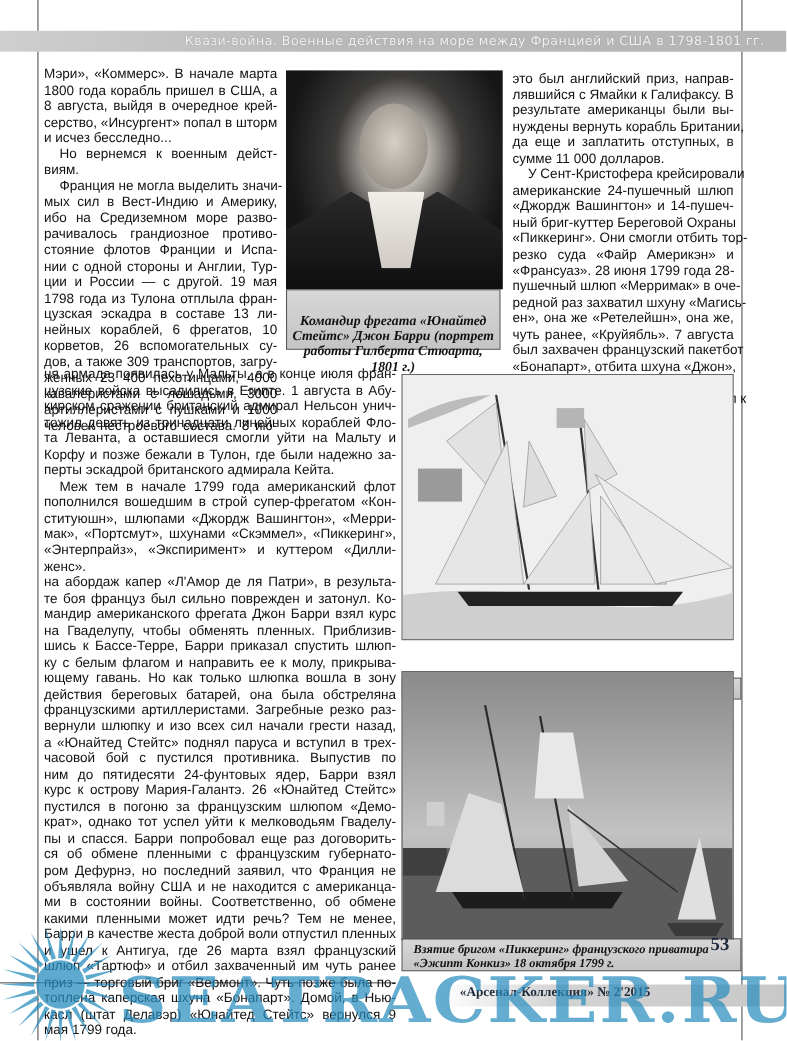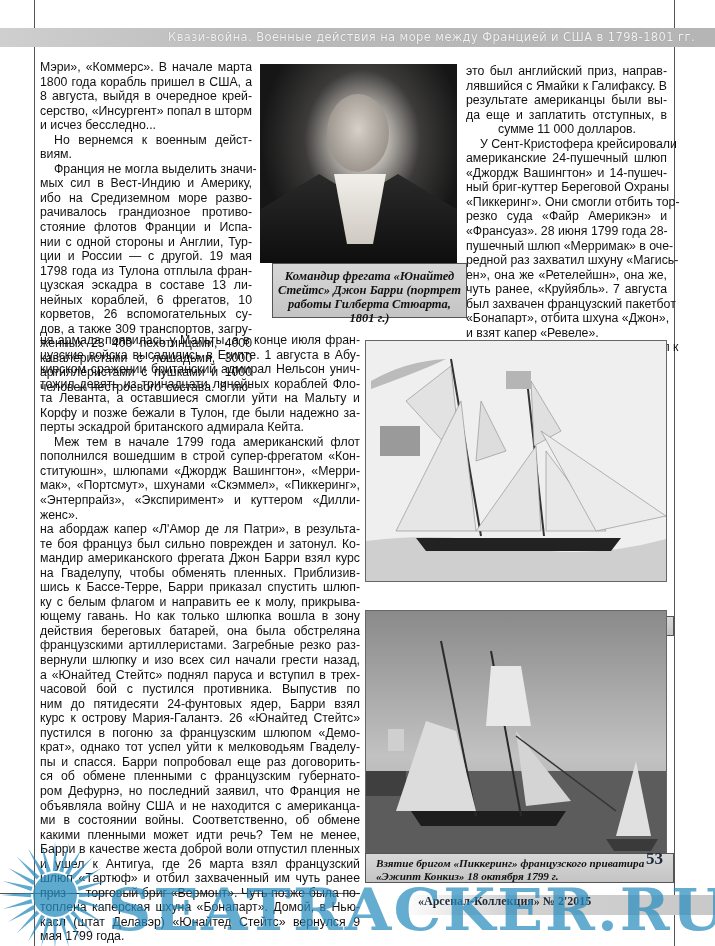--- a/index.html
+++ b/index.html
@@ -42,22 +42,22 @@
   }
   .portrait-face {
     position:absolute; left:67px; top:30px; width:62px; height:78px; border-radius:50%;
     background:radial-gradient(ellipse at 50% 45%,#d6d0c8,#9d968f 70%,#555 100%);
   }
   .caption {
     position:absolute; font-family:"Liberation Serif", serif; font-style:italic; font-weight:bold;
     color:#111; background:linear-gradient(#d7d7d7,#c4c4c4); border:1px solid #555;
   }
   .cap-portrait {
-    left:12px; top:199px; width:195px; height:55px; font-size:12.5px; line-height:14px;
-    text-align:center; padding-top:5px; box-sizing:border-box;
+    left:0; top:199px; width:195px; height:55px; font-size:12.5px; line-height:14px;
+    text-align:center; padding-top:20px; box-sizing:border-box;
   }
   .fig-ship1 { left:365px; top:340px; width:300px; height:240px; background:#ececec; overflow:hidden; }
   .fig-ship2 { left:365px; top:610px; width:300px; height:243px; background:#a8a8a8; overflow:hidden; }
   .cap-ship1 {
     left:365px; top:616px; width:309px; height:20px; font-size:11.5px; line-height:20px;
     padding-left:10px; box-sizing:border-box;
   }
   .cap-ship2 {
     left:365px; top:853px; width:309px; height:30px; font-size:11.2px; line-height:13px;
     padding:3px 0 0 10px; box-sizing:border-box;
@@ -170,22 +170,23 @@
       <span class="line">топлена каперская шхуна «Бонапарт». Домой, в Нью-</span>
       <span class="line">касл (штат Делавэр) «Юнайтед Стейтс» вернулся 9</span>
       <span style="display: block;">мая 1799 года.</span>
     </p>
   </div>
 <div class="col col3">
     <p>
       <span class="line">это был английский приз, направ-</span>
       <span class="line">лявшийся с Ямайки к Галифаксу. В</span>
       <span class="line">результате американцы были вы-</span>
+      <span class="line">нуждены вернуть корабль Британии,</span>
       <span class="line">да еще и заплатить отступных, в</span>
-      <span style="display: block; margin-left: 32px;">сумме 11 000 долларов.</span>
+      <span style="display: block;">сумме 11 000 долларов.</span>
     </p>
     <p>
       <span class="line" style="padding-left: 14px;">У Сент-Кристофера крейсировали</span>
       <span class="line">американские 24-пушечный шлюп</span>
       <span class="line">«Джордж Вашингтон» и 14-пушеч-</span>
       <span class="line">ный бриг-куттер Береговой Охраны</span>
       <span class="line">«Пиккеринг». Они смогли отбить тор-</span>
       <span class="line">резко суда «Файр Америкэн» и</span>
       <span class="line">«Франсуаз». 28 июня 1799 года 28-</span>
       <span class="line">пушечный шлюп «Мерримак» в оче-</span>

